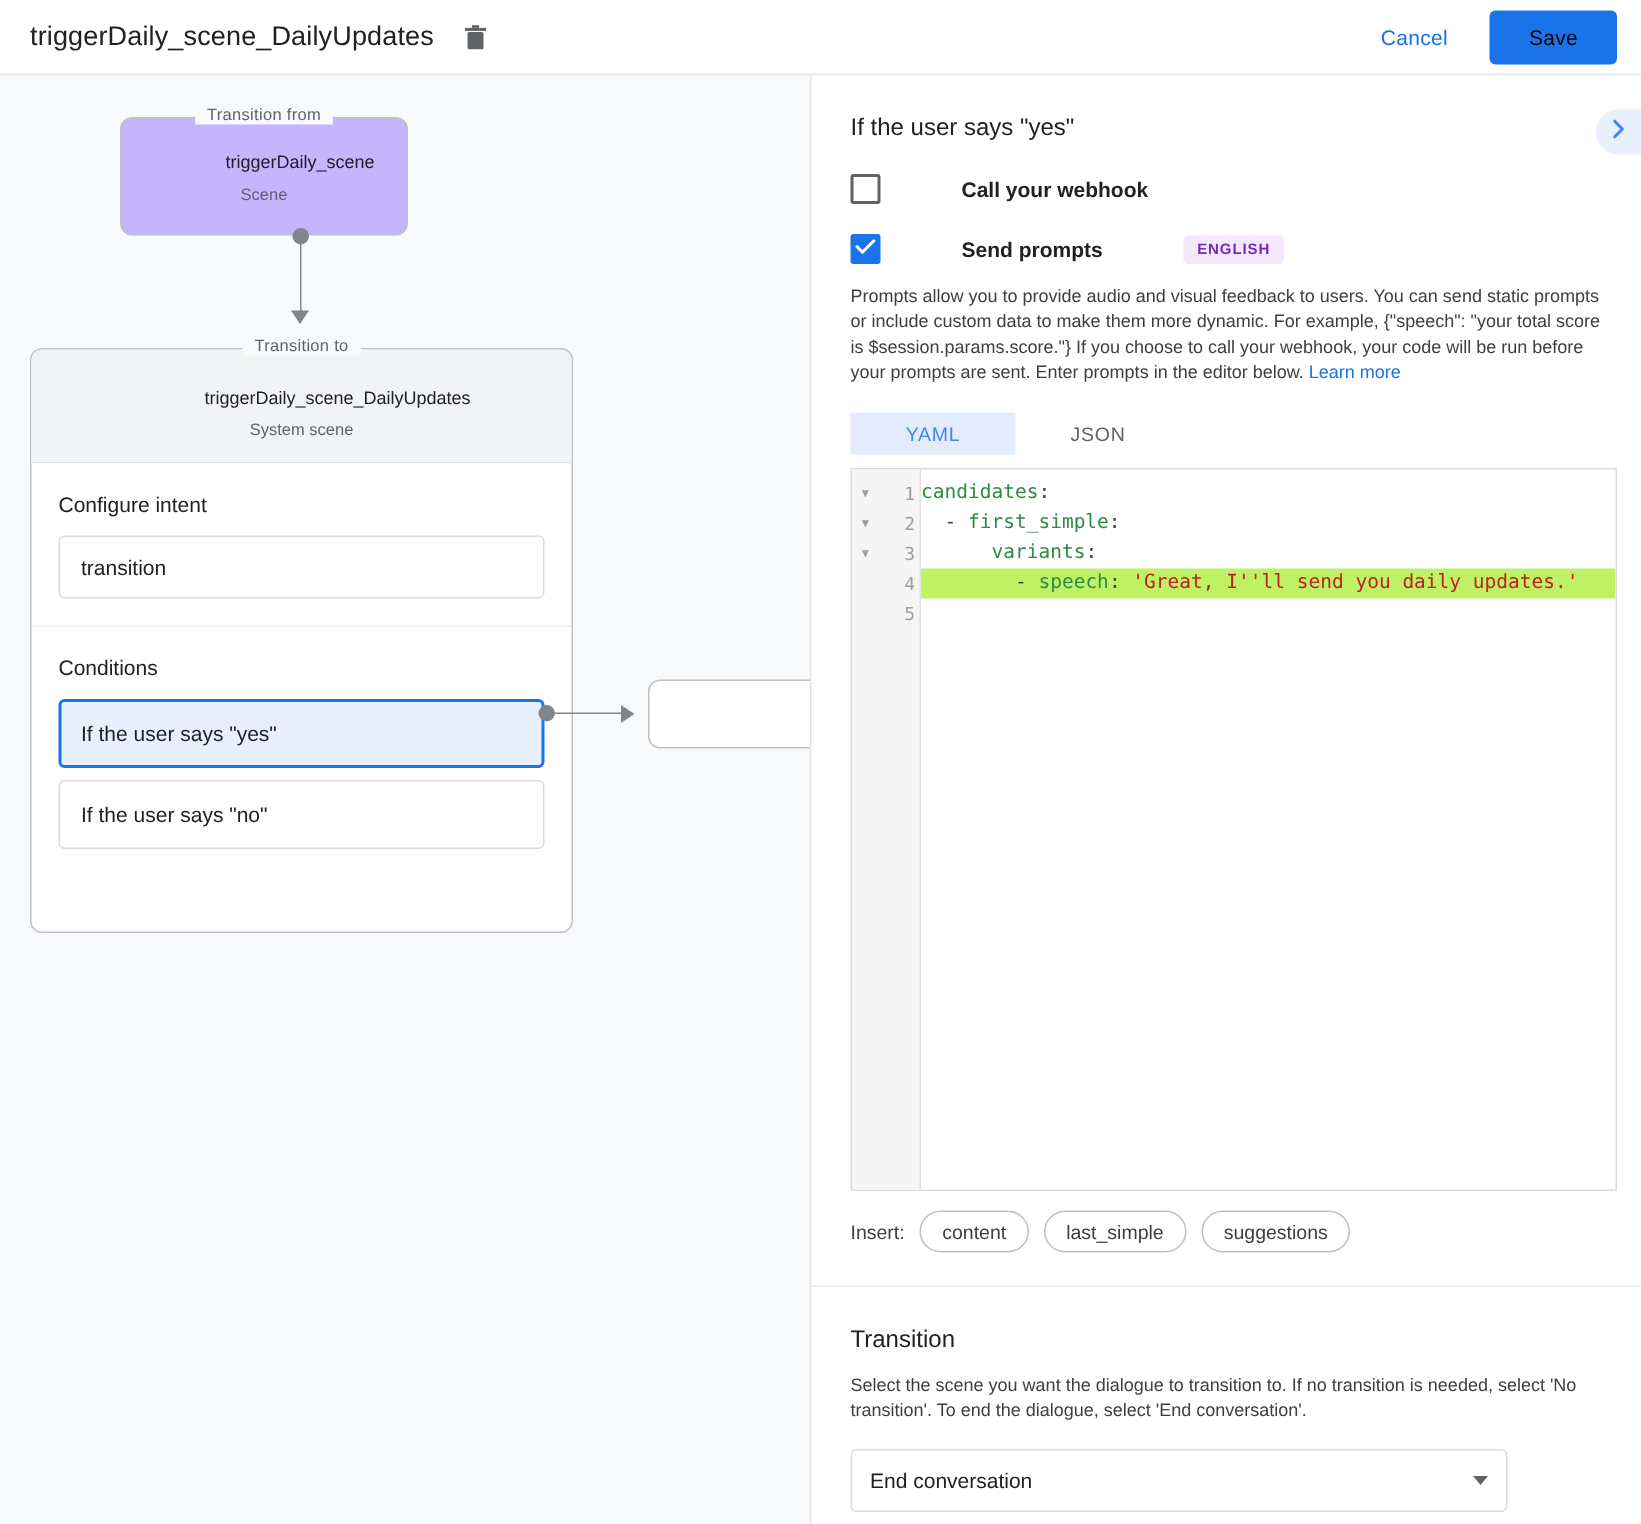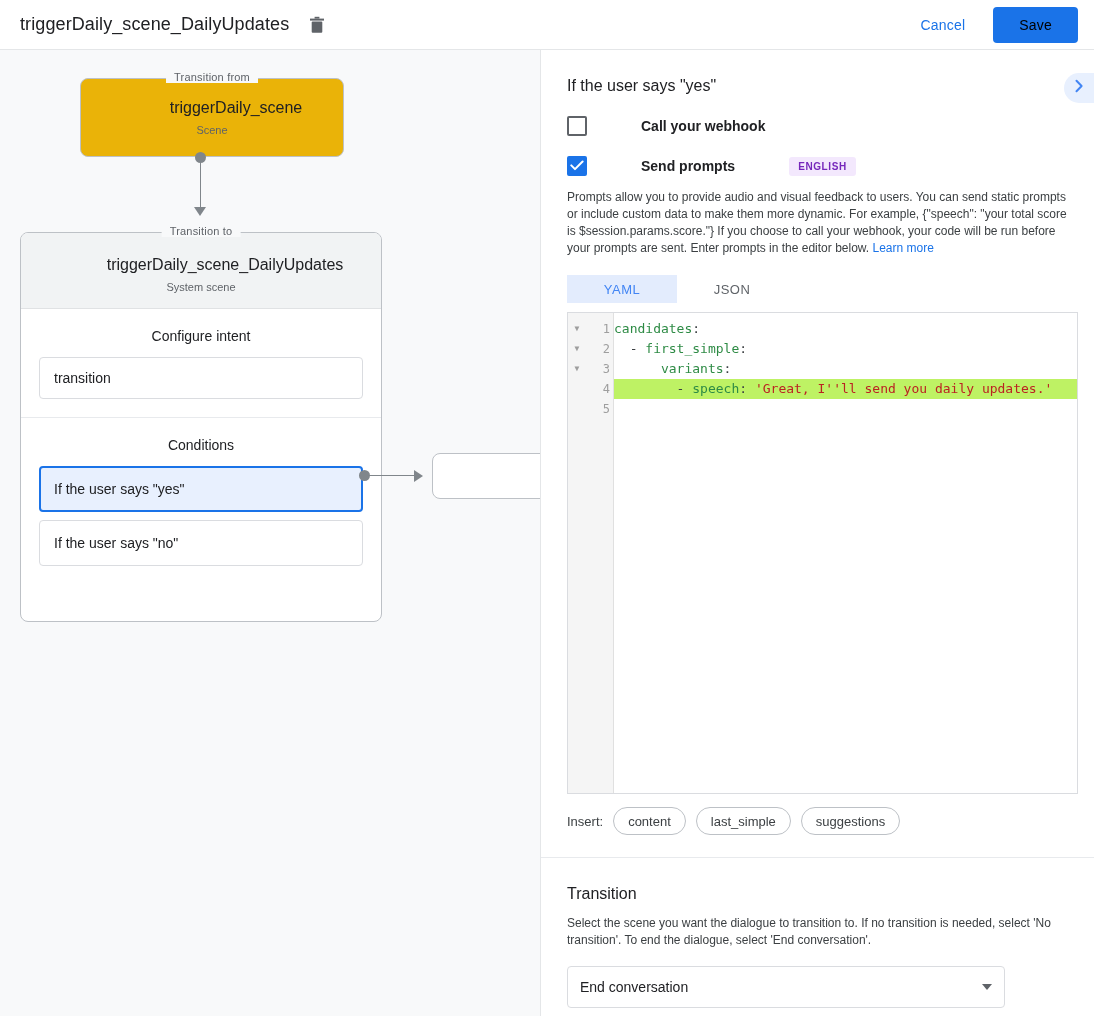--- a/index.html
+++ b/index.html
@@ -66,22 +66,22 @@
   .canvas {
     position: absolute; left: 0; top: 50px;
     width: 540px; height: 966px;
     background: #f8f9fa;
     overflow: hidden;
   }
 
   
   .node-from {
     position: absolute; left: 80px; top: 28px;
-    width: 264px; height: 79px;
-    background: #eab308;
+    width: 192px; height: 79px;
+    background: #c4b5fd;
     border: 1px solid #bdc1c6;
     border-radius: 8px;
   }
   .node-to {
     position: absolute; left: 20px; top: 182px;
     width: 362px; height: 390px;
     background: #ffffff;
     border: 1px solid #bdc1c6;
     border-radius: 8px;
   }
@@ -102,35 +102,34 @@
     text-align: center;
   }
   .node-head-to {
     background: #f1f3f4;
     border-radius: 7px 7px 0 0;
     border-bottom: 1px solid #e0e2e4;
     padding: 22px 0 14px;
     text-align: center;
   }
   .node-title {
-    font-size: 16px;
+    font-size: 12px;
     color: #202124;
     line-height: 20px;
     margin-left: 48px;
   }
   .node-sub {
     font-size: 11px;
     color: #5f6368;
     margin-top: 5px;
     line-height: 14px;
   }
 
   .section {
     padding: 18px 18px 18px 18px;
-    text-align: center;
   }
   .section + .section { border-top: 1px solid #e8eaed; }
   .section-label {
     font-size: 14px;
     color: #202124;
     margin-bottom: 12px;
     line-height: 18px;
   }
   .field-box {
     height: 42px;

